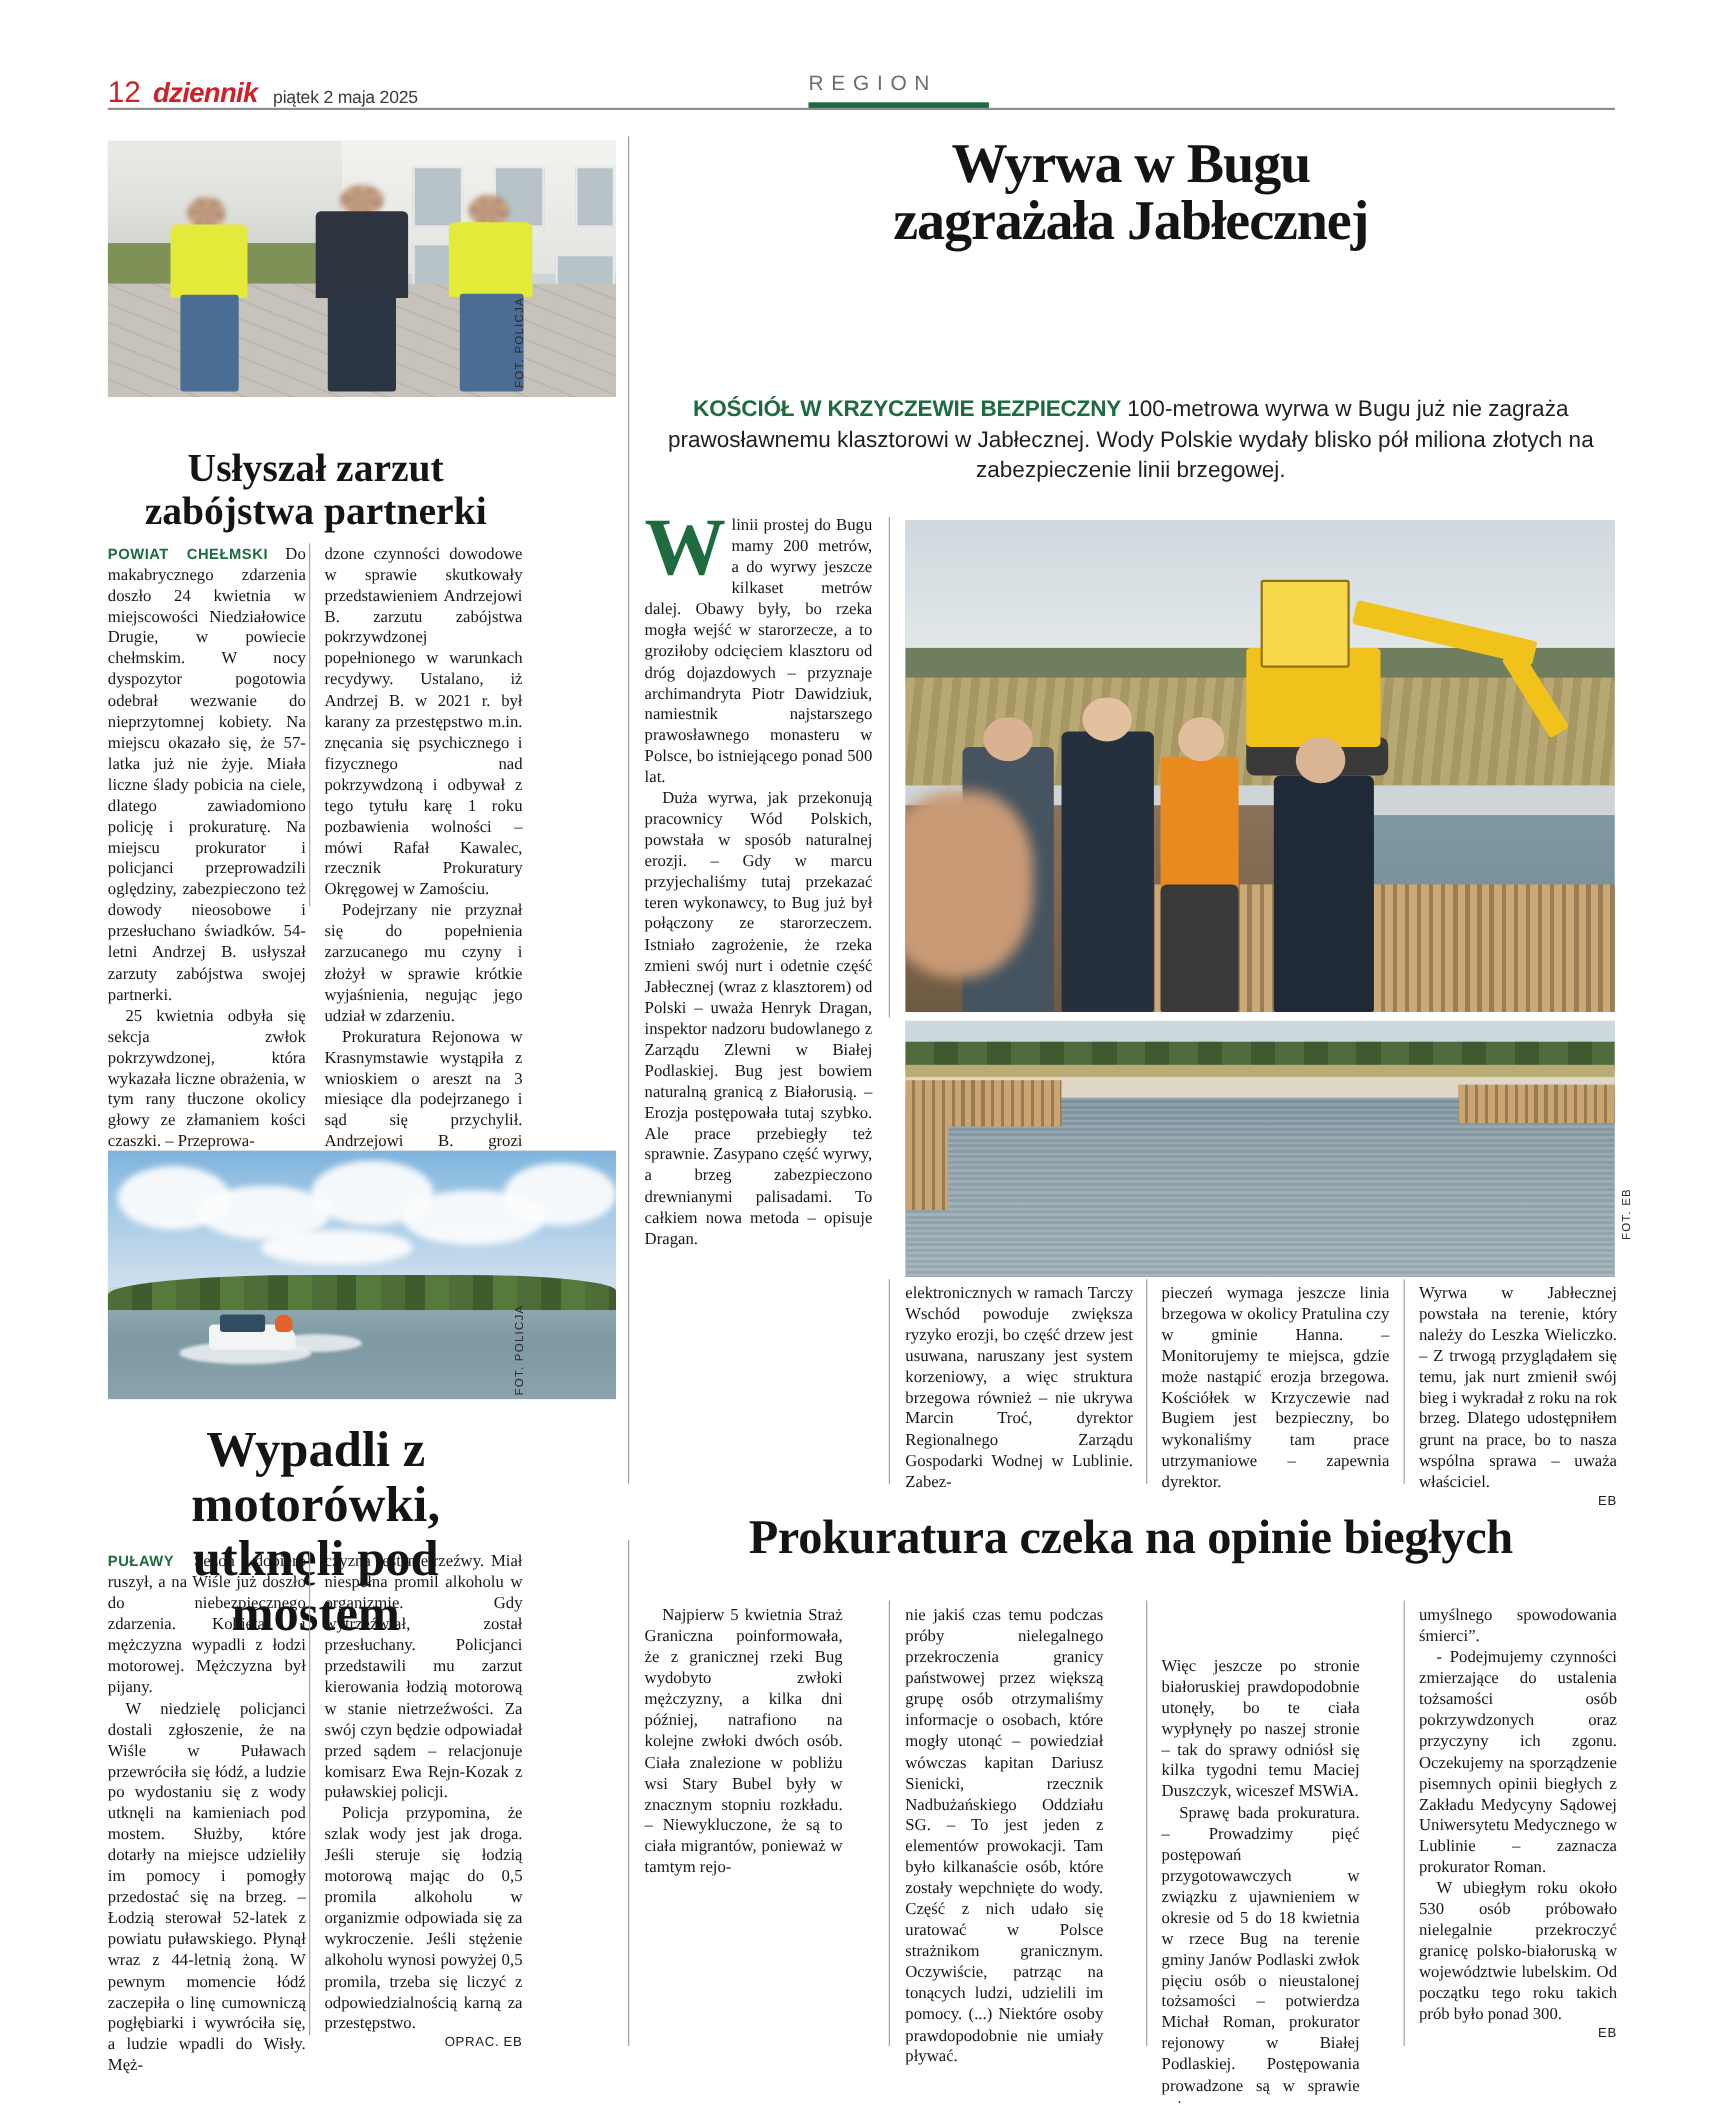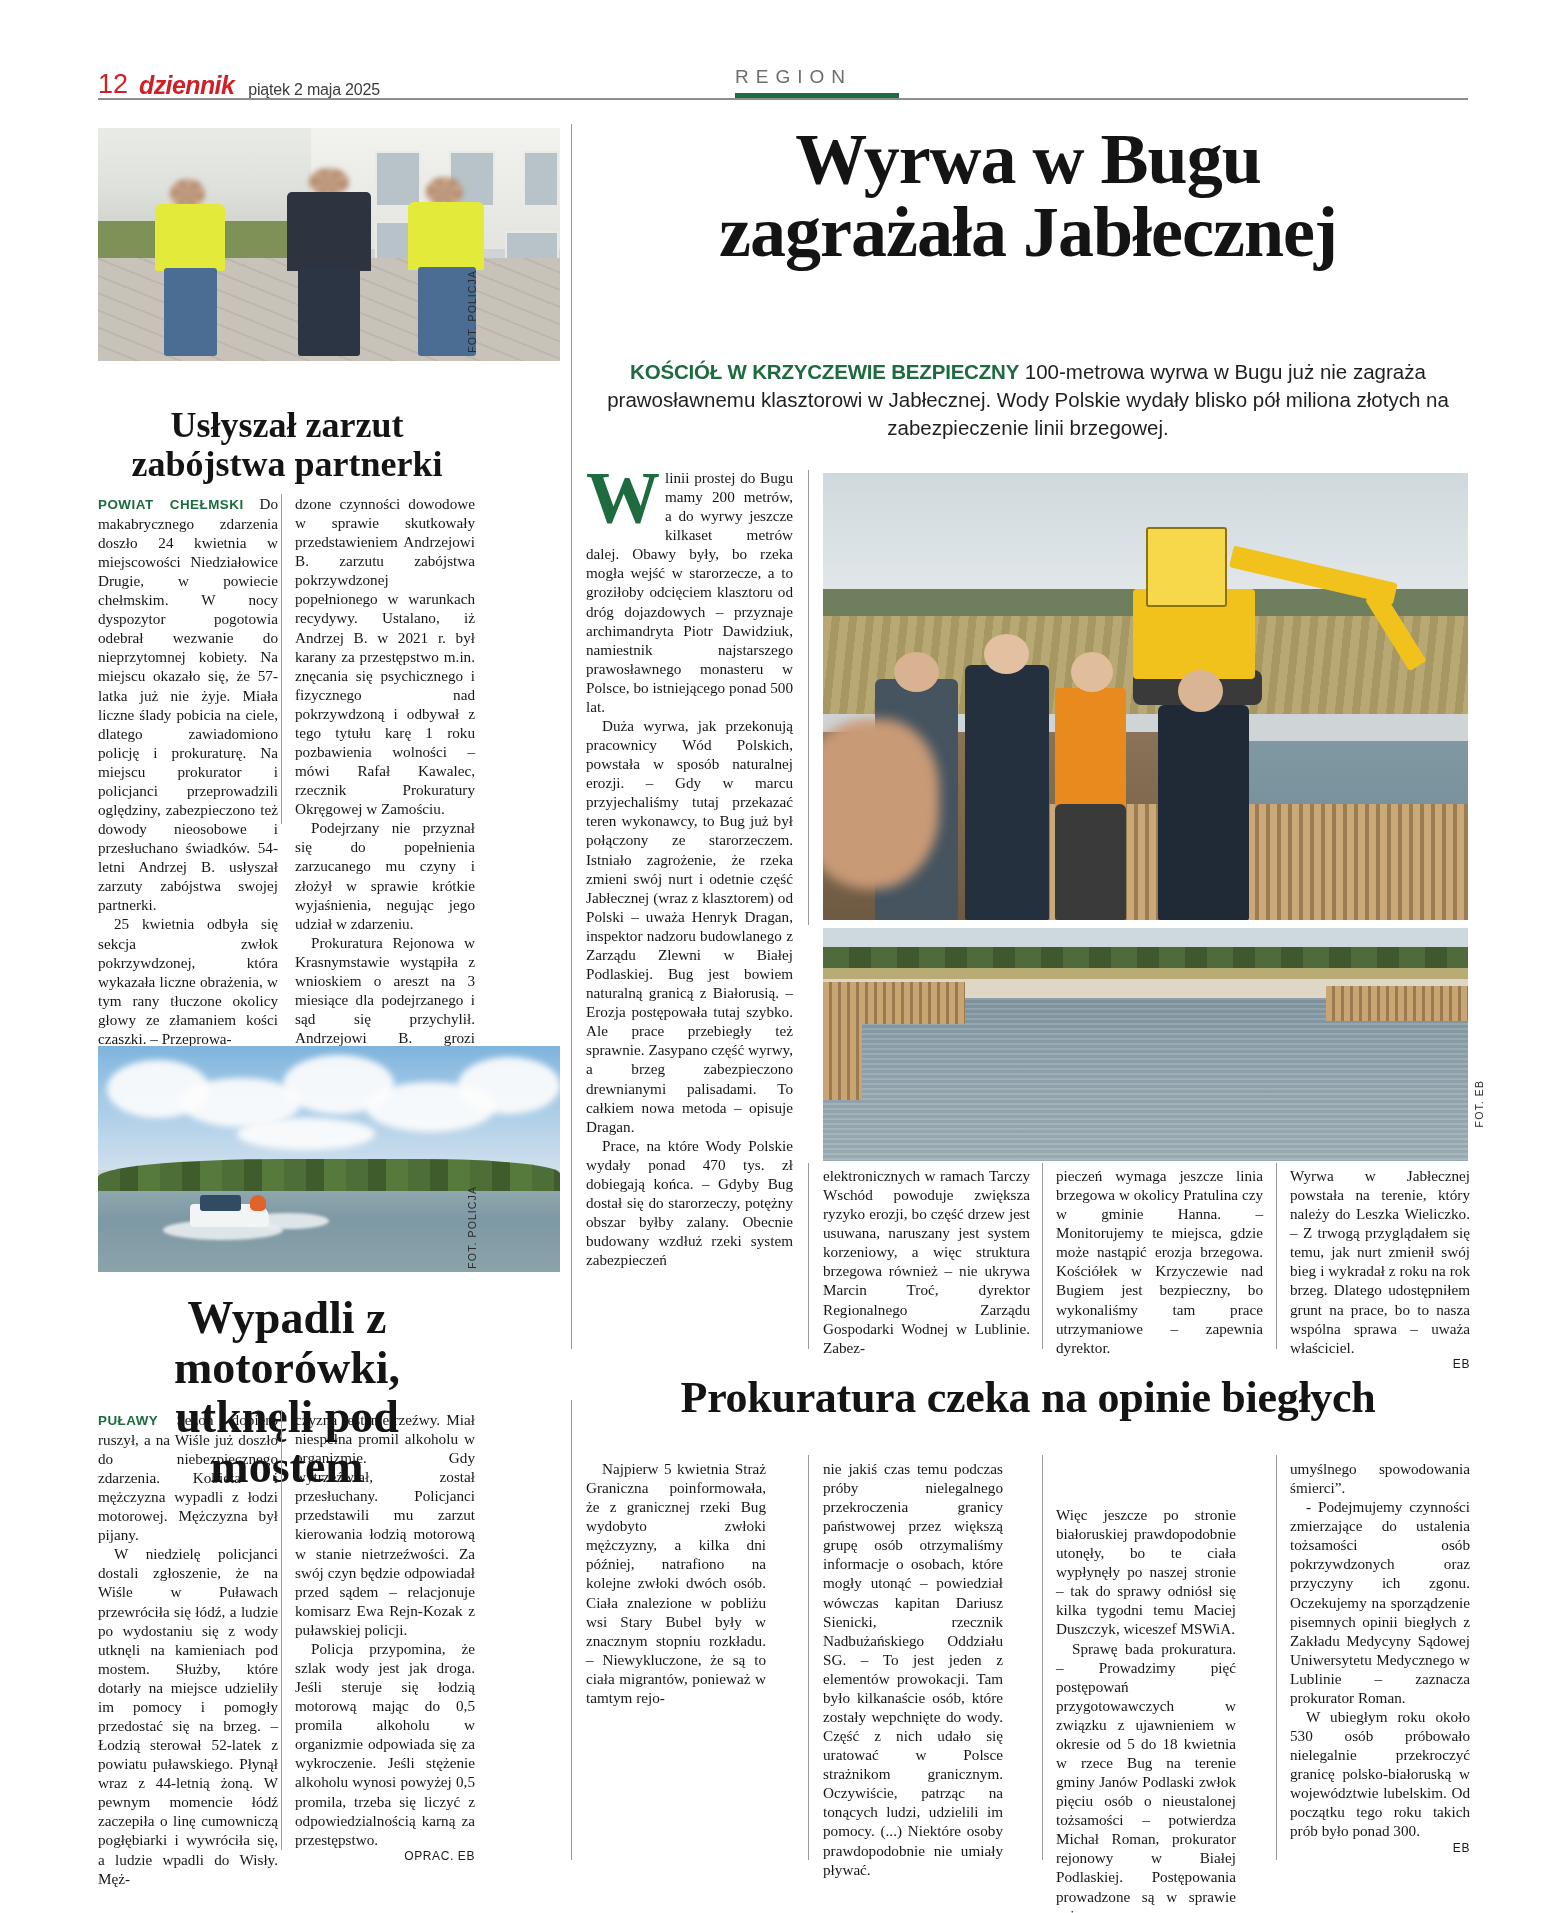--- a/index.html
+++ b/index.html
@@ -84,21 +84,21 @@
   .p4-reed{position:absolute;left:0;top:17%;width:100%;height:7%;background:#b9ab74;}
   .p4-sand{position:absolute;left:0;top:22%;width:100%;height:9%;background:#ded7c6;}
   .p4-water{position:absolute;left:0;bottom:0;width:100%;height:70%;
             background:linear-gradient(180deg,#8196a1 0%,#8fa2ac 30%,#9fb0b8 100%);}
   .p4-ripple{position:absolute;left:0;top:0;width:100%;height:100%;
              background:repeating-linear-gradient(180deg,rgba(255,255,255,.10) 0 2px,rgba(0,0,0,.04) 2px 5px);}
   .p4-pal{position:absolute;background:repeating-linear-gradient(90deg,#c9a574 0 6px,#9a7a4e 6px 9px);}
 
   
   .hl-main{position:absolute;font-family:"Liberation Serif",serif;font-weight:bold;
-           font-size:72px;line-height:1.02;text-align:center;letter-spacing:-1px;color:#141414;}
+           font-size:51px;line-height:1.02;text-align:center;letter-spacing:-1px;color:#141414;}
   .hl-sub{position:absolute;font-family:"Liberation Sans",sans-serif;font-size:20.5px;line-height:1.36;
           text-align:center;color:#1f1f1f;}
   .hl-sub .kicker{font-weight:bold;color:#1d6b3e;letter-spacing:-0.2px;}
   .hl-art{position:absolute;font-family:"Liberation Serif",serif;font-weight:bold;
           text-align:center;line-height:1.08;color:#141414;}
   .hl-wide{position:absolute;font-family:"Liberation Serif",serif;font-weight:bold;font-size:44px;
            text-align:center;color:#141414;letter-spacing:-0.3px;}
 
   
   .col{position:absolute;font-family:"Liberation Serif",serif;font-size:15.2px;line-height:1.255;
@@ -252,21 +252,20 @@
       </div>
     <div class="p4-pal" style="left:0;top:23%;width:22%;height:18%;"></div>
     <div class="p4-pal" style="left:0;top:40%;width:6%;height:34%;"></div>
     <div class="p4-pal" style="left:78%;top:25%;width:22%;height:15%;"></div>
   </div>
   <div class="credit" style="left:1473px;top:1080px;">FOT. EB</div>
 
   <div class="col" style="left:586px;top:468px;width:207px;">
     <p class="first"><span class="dropcap">W</span><span> linii prostej do Bugu mamy 200 metrów, a do wyrwy jeszcze kilkaset metrów dalej. Obawy były, bo rzeka mogła wejść w starorzecze, a to groziłoby odcięciem klasztoru od dróg dojazdowych – przyznaje archimandryta Piotr Dawidziuk, namiestnik najstarszego prawosławnego monasteru w Polsce, bo istniejącego ponad 500 lat.</span></p>
     <p>Duża wyrwa, jak przekonują pracownicy Wód Polskich, powstała w sposób naturalnej erozji. – Gdy w marcu przyjechaliśmy tutaj przekazać teren wykonawcy, to Bug już był połączony ze starorzeczem. Istniało zagrożenie, że rzeka zmieni swój nurt i odetnie część Jabłecznej (wraz z klasztorem) od Polski – uważa Henryk Dragan, inspektor nadzoru budowlanego z Zarządu Zlewni w Białej Podlaskiej. Bug jest bowiem naturalną granicą z Białorusią. – Erozja postępowała tutaj szybko. Ale prace przebiegły też sprawnie. Zasypano część wyrwy, a brzeg zabezpieczono drewnianymi palisadami. To całkiem nowa metoda – opisuje Dragan.</p>
-    <p>Prace, na które Wody Polskie wydały ponad 470 tys. zł dobiegają końca. – Gdyby Bug dostał się do starorzeczy, potężny obszar byłby zalany. Obecnie budowany wzdłuż rzeki system zabezpieczeń</p>
   </div>
   <div class="col" style="left:823px;top:1166px;width:207px;">
     <p class="first">elektronicznych w ramach Tarczy Wschód powoduje zwiększa ryzyko erozji, bo część drzew jest usuwana, naruszany jest system korzeniowy, a więc struktura brzegowa również – nie ukrywa Marcin Troć, dyrektor Regionalnego Zarządu Gospodarki Wodnej w Lublinie. Zabez-</p>
   </div>
   <div class="col" style="left:1056px;top:1166px;width:207px;">
     <p class="first">pieczeń wymaga jeszcze linia brzegowa w okolicy Pratulina czy w gminie Hanna. – Monitorujemy te miejsca, gdzie może nastąpić erozja brzegowa. Kościółek w Krzyczewie nad Bugiem jest bezpieczny, bo wykonaliśmy tam prace utrzymaniowe – zapewnia dyrektor.</p>
   </div>
   <div class="col" style="left:1290px;top:1166px;width:180px;">
     <p class="first">Wyrwa w Jabłecznej powstała na terenie, który należy do Leszka Wieliczko. – Z trwogą przyglądałem się temu, jak nurt zmienił swój bieg i wykradał z roku na rok brzeg. Dlatego udostępniłem grunt na prace, bo to nasza wspólna sprawa – uważa właściciel.</p>
     <p class="sig">EB</p>

